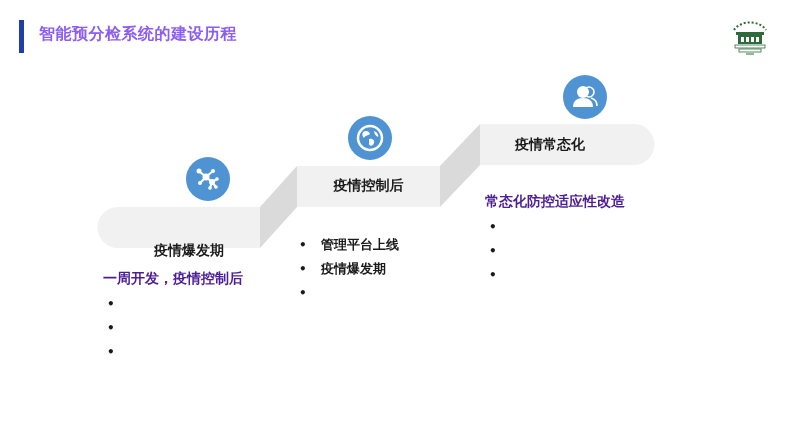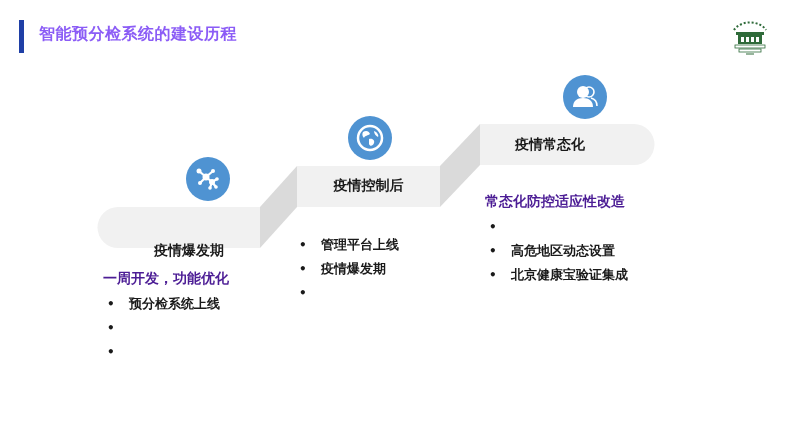--- a/index.html
+++ b/index.html
@@ -112,25 +112,24 @@
 <div class="icon-circle" style="left:563px; top:75px;">
   <svg width="30" height="30" viewBox="0 0 30 30">
     <circle cx="19" cy="10" r="5" fill="none" stroke="#ffffff" stroke-width="1.6"></circle>
     <path d="M21 16 C25 17 27 20 27 24" fill="none" stroke="#ffffff" stroke-width="1.6"></path>
     <circle cx="13" cy="10" r="6" fill="#ffffff"></circle>
     <path d="M3 25 C3 19 7 16 13 16 C19 16 23 19 23 25 Z" fill="#ffffff"></path>
   </svg>
 </div>
 
 <div class="section" style="left:103px; top:270px;">
-  <div class="section-heading">一周开发，功能优化</div>
+  <div class="section-heading">一周开发，疫情控制后</div>
   <ul class="bullet-list">
     <li class="bullet-item">
         <span class="bullet-dot">•</span>
-        <span>预分检系统上线</span>
       </li>
     <li class="bullet-item">
         <span class="bullet-dot">•</span>
       </li>
     <li class="bullet-item">
         <span class="bullet-dot">•</span>
       </li>
   </ul>
 </div>
 
@@ -151,20 +150,18 @@
 </div>
 
 <div class="section" style="left:485px; top:193px;">
   <div class="section-heading">常态化防控适应性改造</div>
   <ul class="bullet-list">
     <li class="bullet-item">
         <span class="bullet-dot">•</span>
       </li>
     <li class="bullet-item">
         <span class="bullet-dot">•</span>
-        <span>高危地区动态设置</span>
       </li>
     <li class="bullet-item">
         <span class="bullet-dot">•</span>
-        <span>北京健康宝验证集成</span>
       </li>
   </ul>
 </div>
 
 </body></html>

